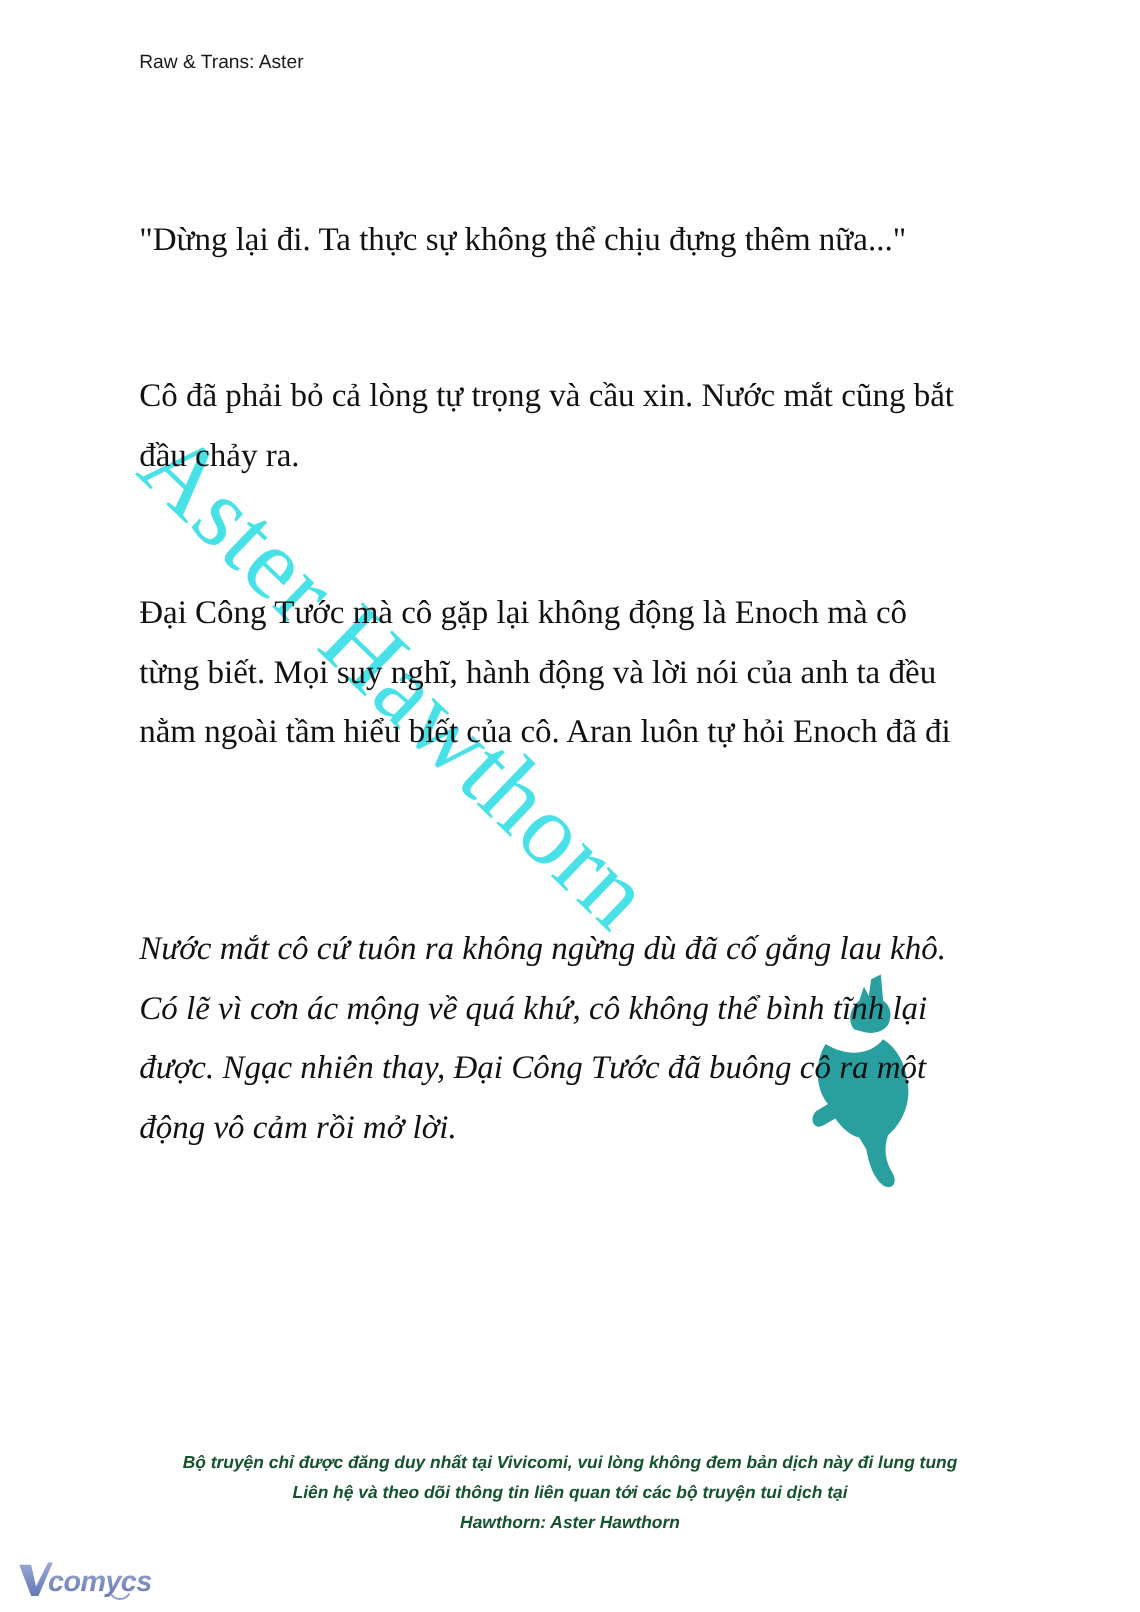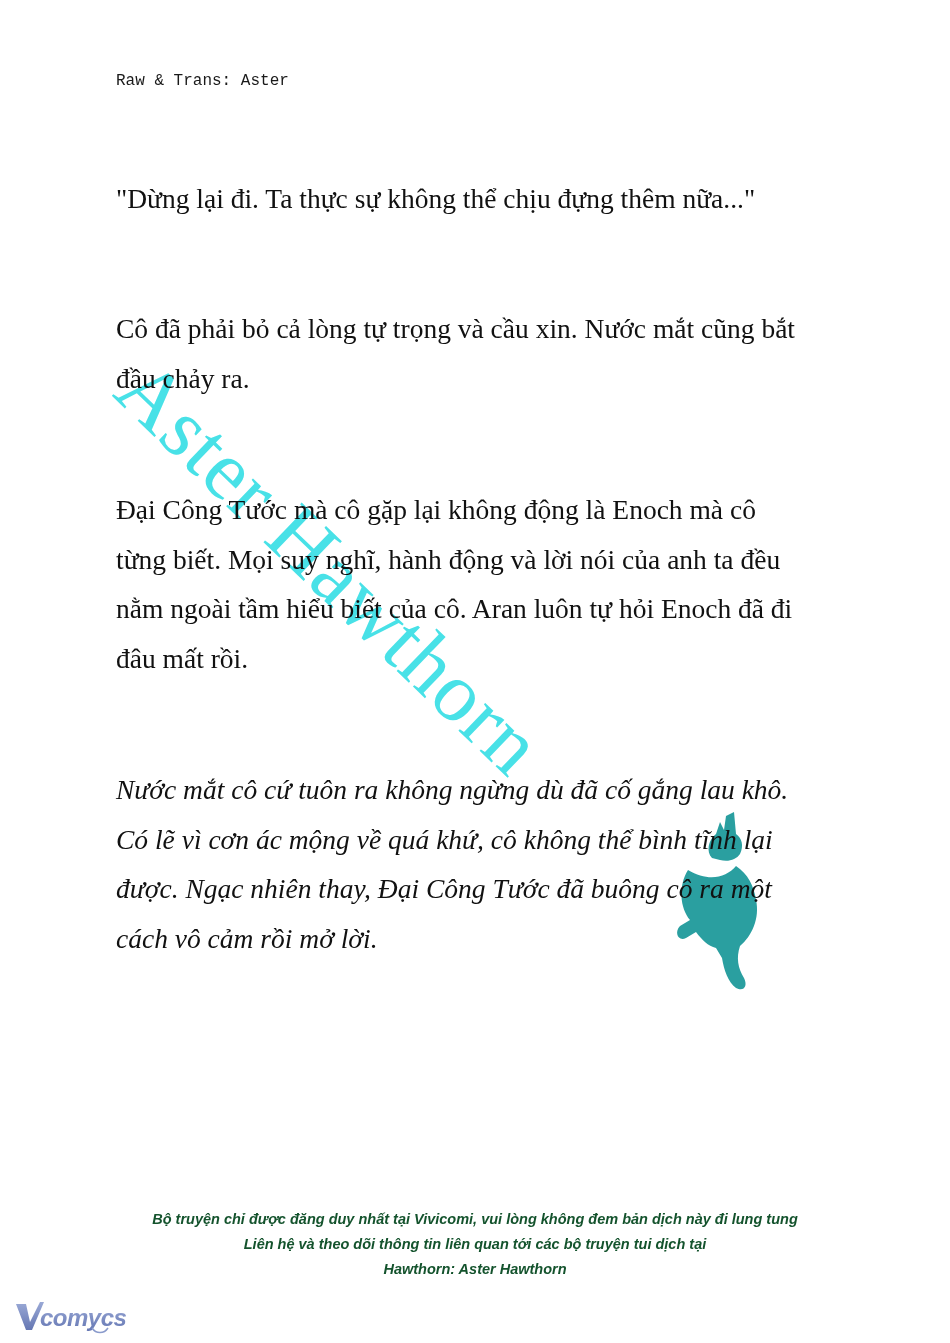--- a/index.html
+++ b/index.html
@@ -16,22 +16,22 @@
     .page {
       position: absolute;
       left: 0; top: 0;
       width: 950px;
       height: 1343px;
       background: #ffffff;
     }
     .header-credit {
       position: absolute;
       left: 116px;
-      top: 72px;
-      font-family: Liberation Mono, monospace;
+      top: 44px;
+      font-family: Liberation Sans, sans-serif;
       font-size: 16px;
       color: #1a1a1a;
       white-space: nowrap;
     }
     .body-text {
       position: absolute;
       left: 116px;
       width: 740px;
       font-family: "Liberation Serif", serif;
       font-size: 27.5px;
@@ -122,28 +122,27 @@
 
     <p class="body-text p2">
       <span class="line">Cô đã phải bỏ cả lòng tự trọng và cầu xin. Nước mắt cũng bắt</span>
       <span class="line">đầu chảy ra.</span>
     </p>
 
     <p class="body-text p3">
       <span class="line">Đại Công Tước mà cô gặp lại không động là Enoch mà cô</span>
       <span class="line">từng biết. Mọi suy nghĩ, hành động và lời nói của anh ta đều</span>
       <span class="line">nằm ngoài tầm hiểu biết của cô. Aran luôn tự hỏi Enoch đã đi</span>
-      <span class="line">đâu mất rồi.</span>
     </p>
 
     <p class="body-text p4">
       <span class="line">Nước mắt cô cứ tuôn ra không ngừng dù đã cố gắng lau khô.</span>
       <span class="line">Có lẽ vì cơn ác mộng về quá khứ, cô không thể bình tĩnh lại</span>
       <span class="line">được. Ngạc nhiên thay, Đại Công Tước đã buông cô ra một</span>
-      <span class="line">cách vô cảm rồi mở lời.</span>
+      <span class="line">động vô cảm rồi mở lời.</span>
     </p>
 
     <div class="footer-notice">
       <span class="line">Bộ truyện chỉ được đăng duy nhất tại Vivicomi, vui lòng không đem bản dịch này đi lung tung</span>
       <span class="line">Liên hệ và theo dõi thông tin liên quan tới các bộ truyện tui dịch tại</span>
       <span class="line">Hawthorn: Aster Hawthorn</span>
     </div>
 
     <svg class="brand-logo" viewBox="0 0 130 40" xmlns="http://www.w3.org/2000/svg">
       <defs>

